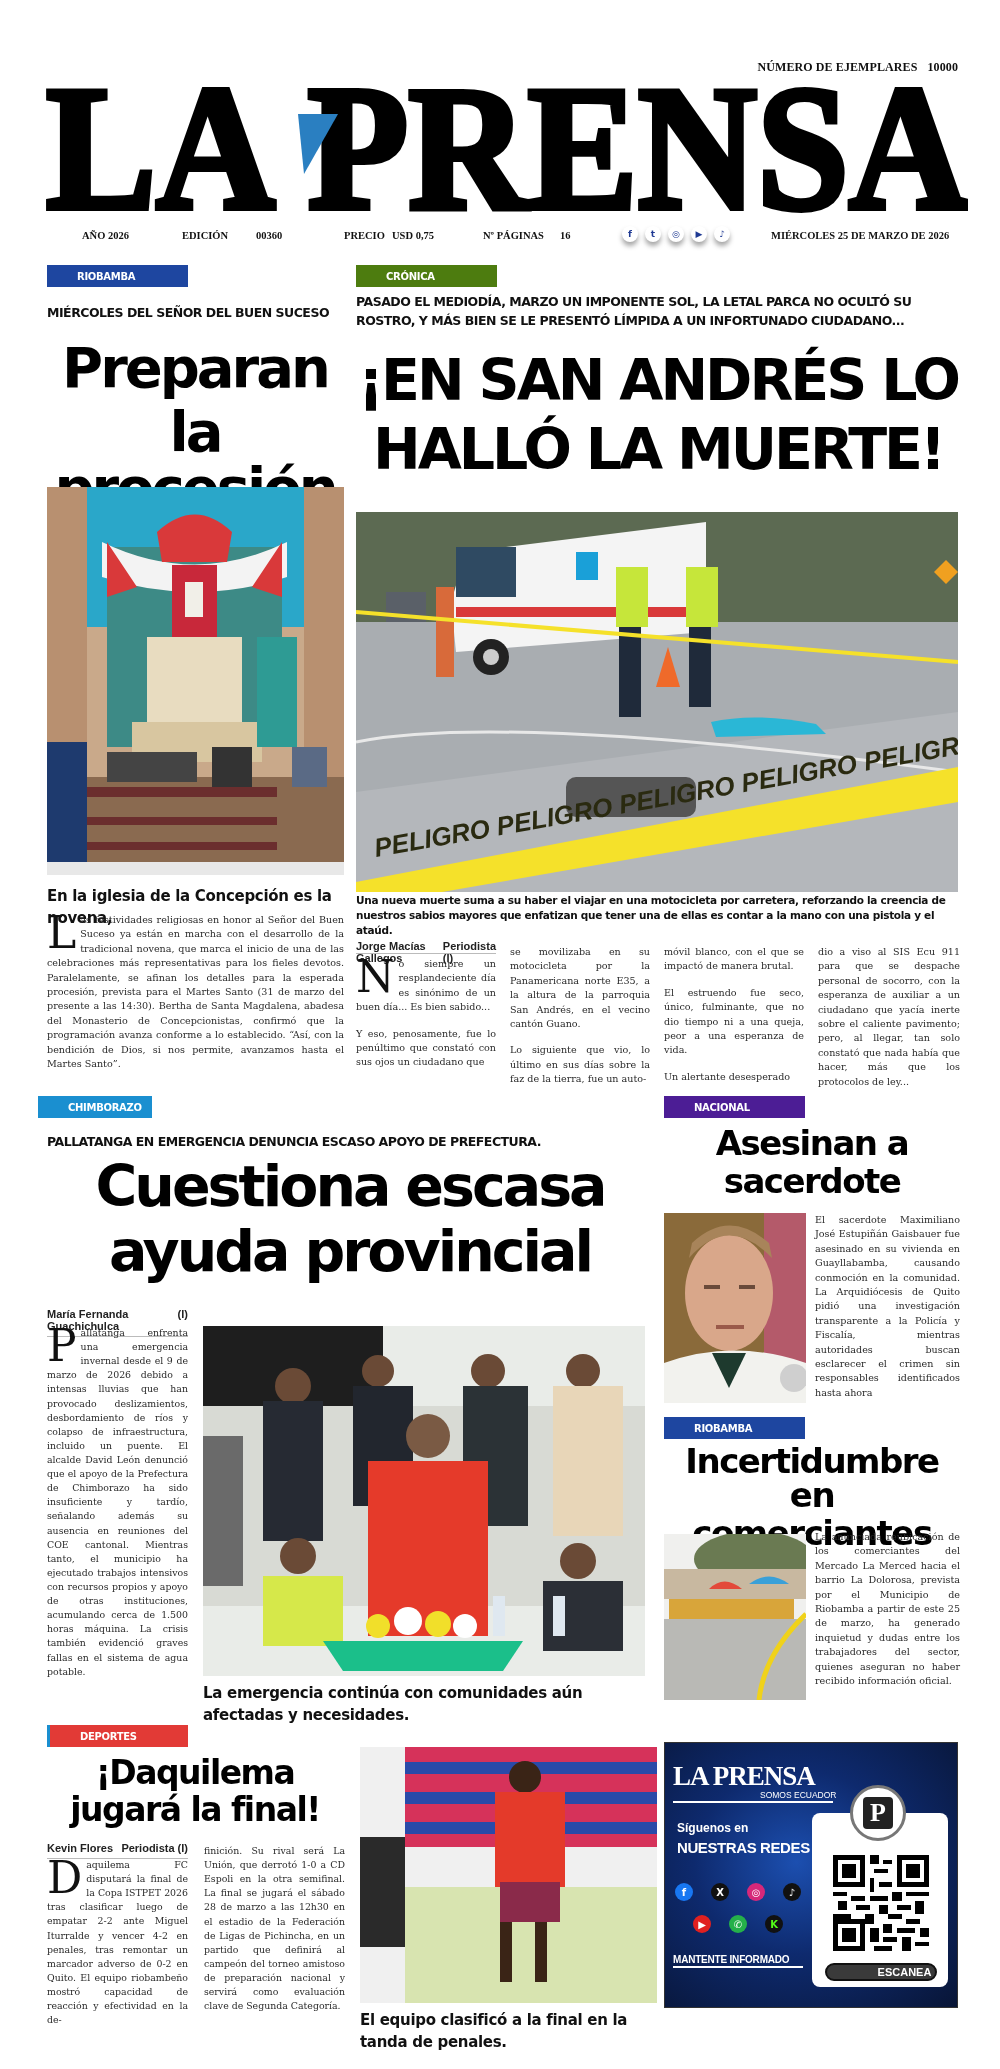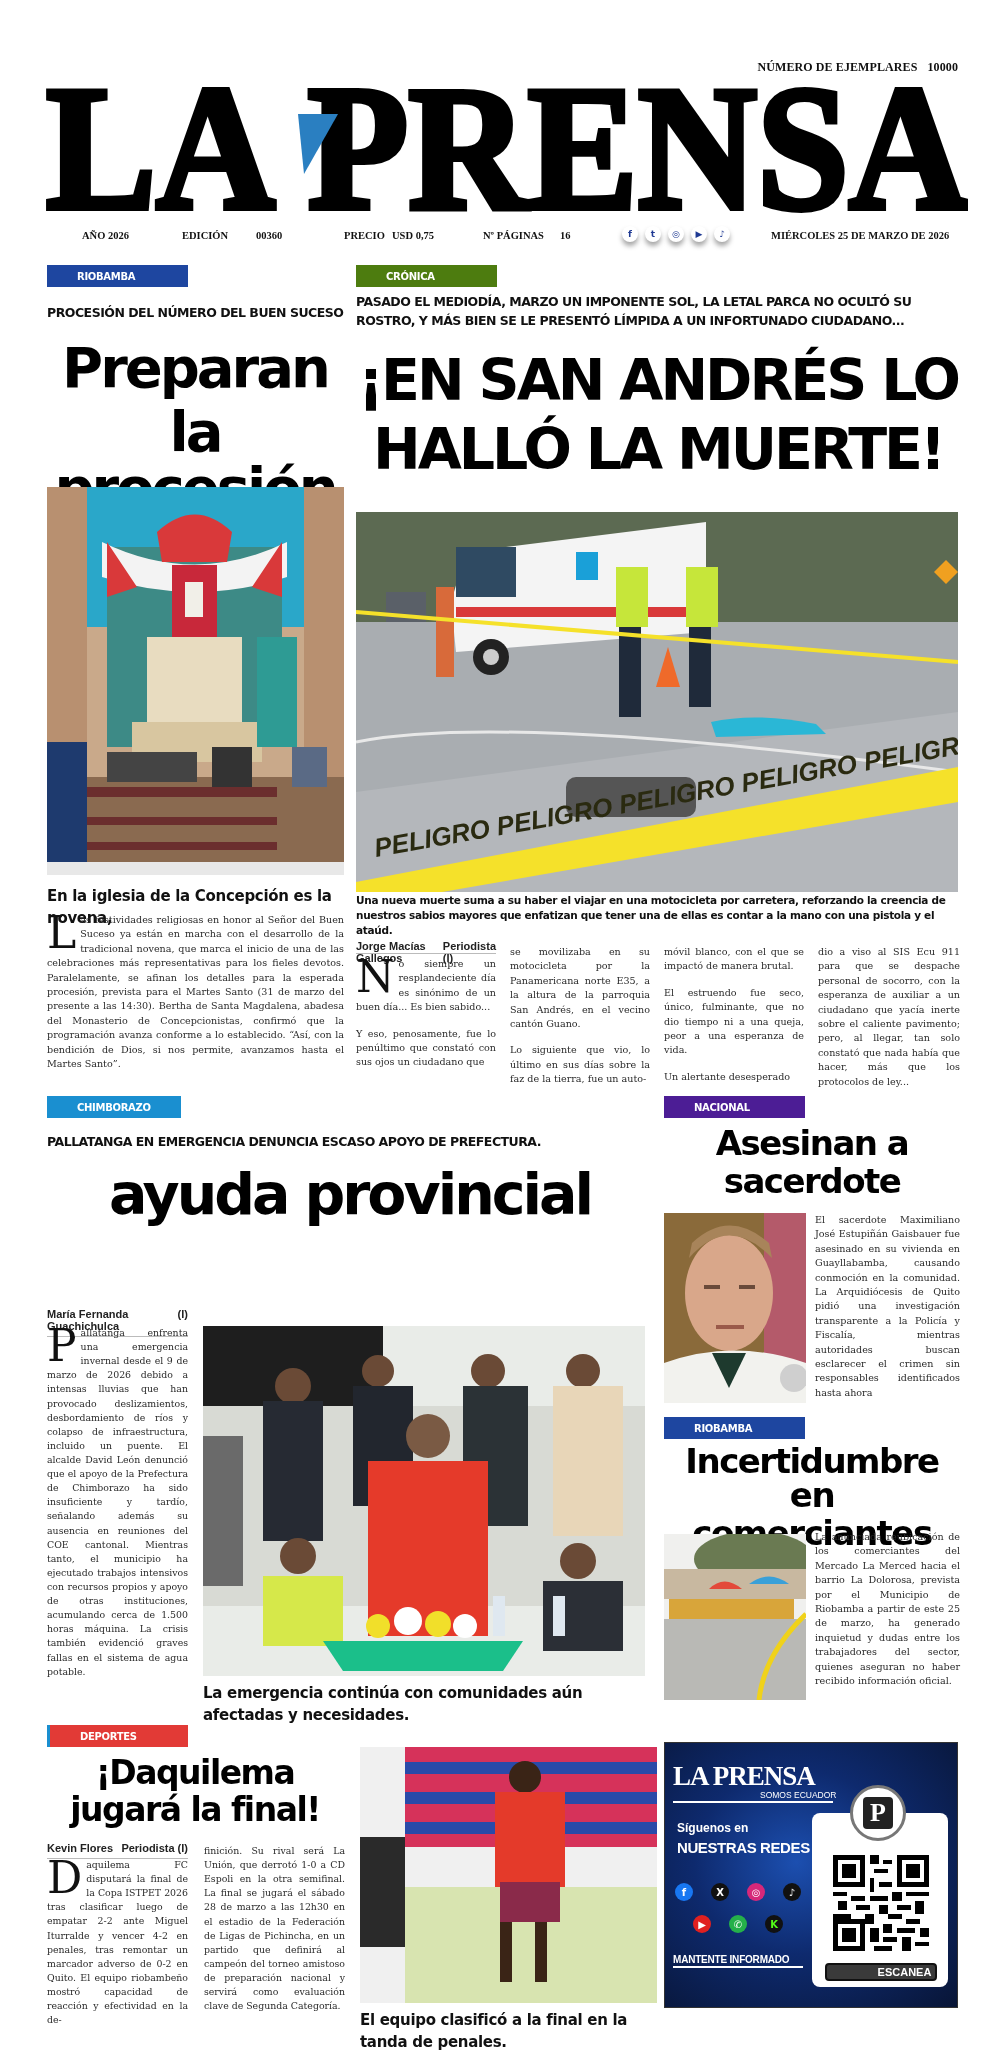--- a/index.html
+++ b/index.html
@@ -36,21 +36,21 @@
   .promo .brand-line { position:absolute; left: 8px; top: 58px; width: 160px; height: 2px; background:#fff; }
   .promo .sig1 { position:absolute; left: 12px; top: 78px; font-family:"Liberation Sans", sans-serif; font-weight:700; font-size: 12px; color:#fff; }
   .promo .sig2 { position:absolute; left: 12px; top: 96px; font-family:"Liberation Sans", sans-serif; font-weight:700; font-size: 15px; color:#fff; letter-spacing: -0.4px; }
   .promo .icons { position:absolute; left: 10px; top: 140px; width: 140px; }
   .promo .ic { position:absolute; width: 18px; height: 18px; border-radius: 50%; display:flex; align-items:center; justify-content:center; font-family:"DejaVu Sans", sans-serif; font-size: 10px; font-weight:700; color:#fff; }
   .promo .mant { position:absolute; left: 8px; top: 211px; width: 130px; font-family:"Liberation Sans", sans-serif; font-weight:700; font-size: 10px; color:#fff; border-bottom: 2px solid #fff; padding-bottom: 1px; letter-spacing: -0.2px; }
   .promo .qrcard { position:absolute; left: 147px; top: 70px; width: 136px; height: 174px; background:#fff; border-radius: 8px; }
   .promo .pbadge { position:absolute; left: 185px; top: 42px; width: 56px; height: 56px; border-radius:50%; background:#fff; border: 3px solid #777; display:flex; align-items:center; justify-content:center; }
   .promo .pbadge span { width: 30px; height: 32px; background:#222; border-radius: 4px; color:#fff; font-family:"Liberation Serif", serif; font-weight:900; font-size: 26px; display:flex; align-items:center; justify-content:center; }
   .promo .qr { position:absolute; left: 165px; top: 112px; width: 102px; height: 96px; }
-  .promo .scan { position:absolute; left: 160px; top: 220px; width: 112px; height: 18px; border-radius: 4px; background:#3a3a3a; border: 2px solid #111; color:#fff; font-family:"Liberation Sans", sans-serif; font-weight:700; font-size: 11px; display:flex; align-items:center; justify-content:center;padding-left:47px; }
+  .promo .scan { position:absolute; left: 160px; top: 220px; width: 112px; height: 18px; border-radius: 9px; background:#3a3a3a; border: 2px solid #111; color:#fff; font-family:"Liberation Sans", sans-serif; font-weight:700; font-size: 11px; display:flex; align-items:center; justify-content:center;padding-left:47px; }
 </style>
 </head>
 <body>
 
 <div class="ejemplares">
   <span>NÚMERO DE EJEMPLARES</span><span>10000</span>
 </div>
 
 <div class="wordmark">
   <svg viewBox="0 0 922 138" preserveAspectRatio="none">
@@ -71,21 +71,21 @@
     <span class="soc">f</span>
     <span class="soc">t</span>
     <span class="soc">◎</span>
     <span class="soc">▶</span>
     <span class="soc">♪</span>
   </div>
   <span class="m" style="left:771px">MIÉRCOLES 25 DE MARZO DE 2026</span>
 </div>
 
 <div class="label" style="left:47px;top:265px;width:141px;background:#1e46a0;">RIOBAMBA</div>
-<div class="kicker" style="left:47px;top:303px;width:300px;">PROCESIÓN DEL NÚMERO DEL BUEN SUCESO</div>
+<div class="kicker" style="left:47px;top:303px;width:300px;">MIÉRCOLES DEL SEÑOR DEL BUEN SUCESO</div>
 <div class="hl" style="left:40px;top:340px;width:310px;font-size:56px;letter-spacing:-3px;">
   <div>Preparan</div>
   <div style="margin-top:8px;">la procesión</div>
 </div>
 <div class="photo" style="left:47px;top:487px;width:297px;height:388px;">
   <svg viewBox="0 0 297 388" preserveAspectRatio="none">
     <rect width="297" height="388" fill="#c9a98a"></rect>
     <rect x="0" y="0" width="40" height="388" fill="#b89070"></rect>
     <rect x="257" y="0" width="40" height="388" fill="#b89070"></rect>
     <path d="M40 0 Q148 -60 257 0 L257 140 L40 140Z" fill="#2aa7c9"></path>
@@ -165,23 +165,24 @@
 </div>
 <div class="body" style="left:664px;top:945px;width:140px;">
   <p>móvil blanco, con el que se impactó de manera brutal.</p>
   <p>El estruendo fue seco, único, fulminante, que no dio tiempo ni a una queja, peor a una esperanza de vida.</p>
   <p>Un alertante desesperado</p>
 </div>
 <div class="body" style="left:818px;top:945px;width:142px;">
   <p>dio a viso al SIS Ecu 911 para que se despache personal de socorro, con la esperanza de auxiliar a un ciudadano que yacía inerte sobre el caliente pavimento; pero, al llegar, tan solo constató que nada había que hacer, más que los protocolos de ley...</p>
 </div>
 
-<div class="label" style="left:47px;top:1096px;width:134px;background:#1a8fd0;">CHIMBORAZO</div>
+<div class="label" style="left:38px;top:1096px;width:114px;background:#1a8fd0;">CHIMBORAZO</div>
 <div class="kicker" style="left:47px;top:1132px;width:600px;">PALLATANGA EN EMERGENCIA DENUNCIA ESCASO APOYO DE PREFECTURA.</div>
 <div class="hl" style="left:70px;top:1158px;width:560px;font-size:57px;letter-spacing:-3px;">
+  <div>Cuestiona escasa</div>
   <div style="margin-top:8px;">ayuda provincial</div>
 </div>
 <div class="byline" style="left:47px;top:1308px;width:141px;">
   <span>María Fernanda Guachichulca</span>
   <span>(I)</span>
 </div>
 <div class="body" style="left:47px;top:1326px;width:141px;font-size:9.4px;">
   <span class="dropcap">P</span><span>allatanga enfrenta una emergencia invernal desde el 9 de marzo de 2026 debido a intensas lluvias que han provocado deslizamientos, desbordamiento de ríos y colapso de infraestructura, incluido un puente. El alcalde David León denunció que el apoyo de la Prefectura de Chimborazo ha sido insuficiente y tardío, señalando además su ausencia en reuniones del COE cantonal. Mientras tanto, el municipio ha ejecutado trabajos intensivos con recursos propios y apoyo de otras instituciones, acumulando cerca de 1.500 horas máquina. La crisis también evidenció graves fallas en el sistema de agua potable.</span>
 </div>
 <div class="photo" style="left:203px;top:1326px;width:442px;height:350px;">

